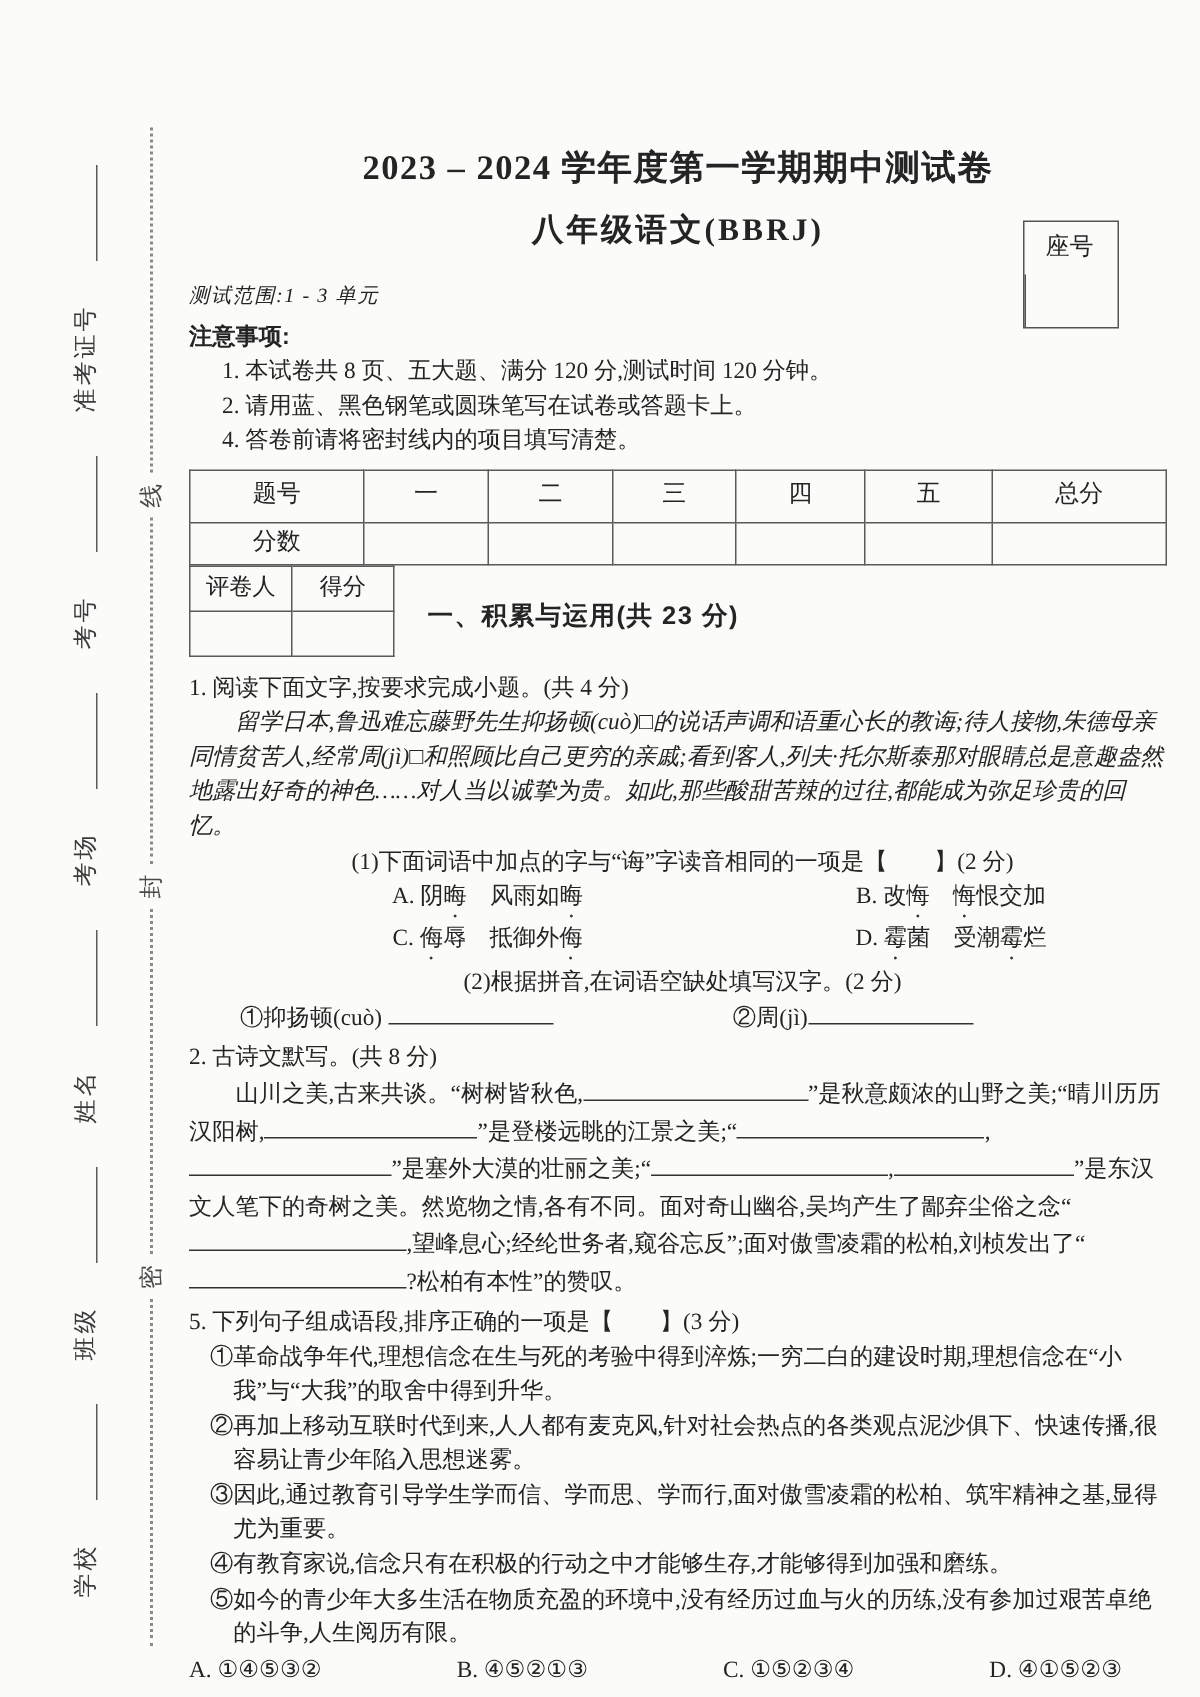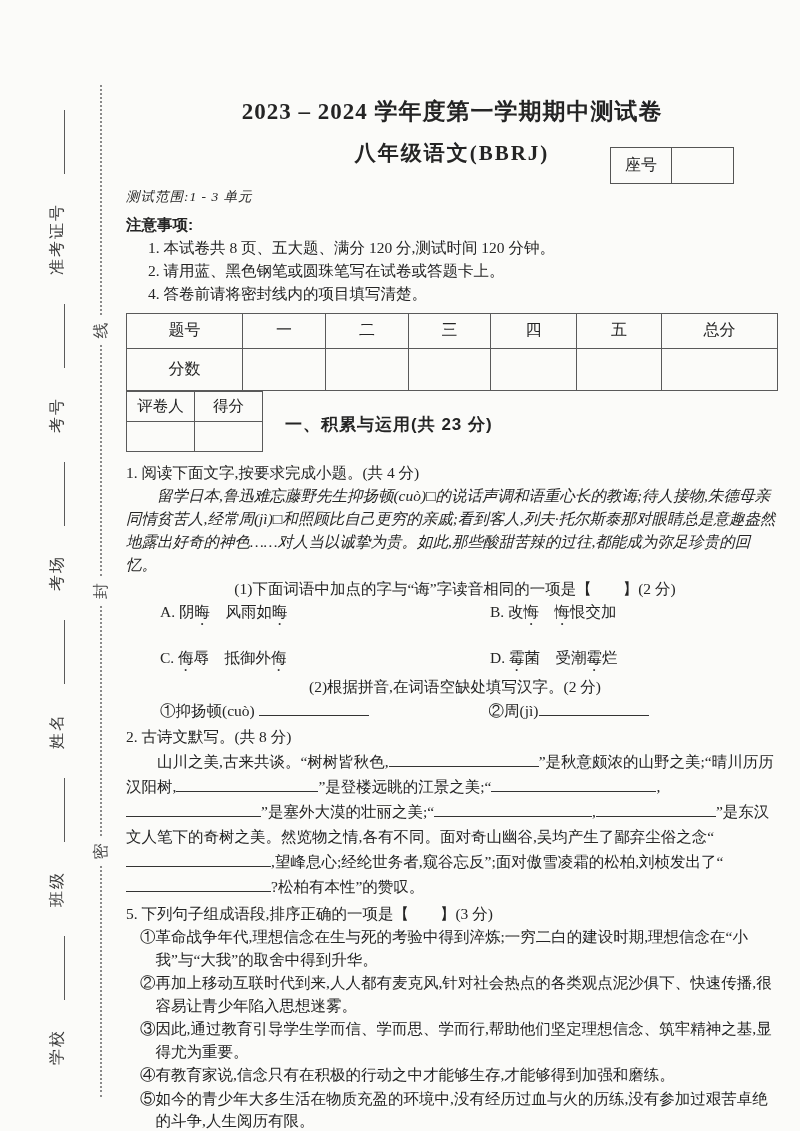--- a/index.html
+++ b/index.html
@@ -32,46 +32,46 @@
   }
   .seal-dots { flex: 1; height: 0; border-top: 2px dotted #8a8a8a; }
   .seal-char { padding: 0 7px; letter-spacing: 0; }
 
   
   .content { position: absolute; left: 126px; top: 86px; width: 652px; font-size: 15.5px; line-height: 1.42; }
 
   .title { text-align: center; font-size: 23px; font-weight: bold; letter-spacing: 1px; margin-top: 10px; }
   .subtitle-row { position: relative; margin-top: 10px; height: 46px; }
   .subtitle { text-align: center; font-size: 21px; font-weight: bold; letter-spacing: 2px; }
-  .seat-box { position: absolute; right: 44px; top: 8px; display: flex; border: 1.5px solid #555; background: #fbfbf9; }
+  .seat-box { position: absolute; right: 32px; top: 8px; display: flex; border: 1.5px solid #555; background: #fbfbf9; flex-direction: column; }
   .seat-box .seat-label { width: 60px; height: 35px; display: flex; align-items: center; justify-content: center; font-size: 16px; }
   .seat-box .seat-value { width: 62px; height: 35px; border-left: 1.5px solid #555; }
   .scope { text-align: left; font-size: 13.5px; font-style: italic; margin-top: 2px; letter-spacing: 1px; }
 
   .notice { margin-top: 8px; }
   .notice-heading { font-family: "Liberation Sans", "DejaVu Sans", sans-serif; font-weight: bold; font-size: 15.5px; }
   .notice-item { padding-left: 22px; line-height: 1.5; }
 
   table.score { border-collapse: collapse; margin-top: 7px; width: 652px; table-layout: fixed; }
   table.score td { border: 1.5px solid #5a5a5a; text-align: center; font-size: 16px; font-weight: normal; }
   table.score tr.r1 td { height: 35px; }
-  table.score tr.r2 td { height: 42px; }
+  table.score tr.r2 td { height: 28px; }
 
   .grader-row { display: flex; margin-top: 0; }
   table.grader { border-collapse: collapse; margin-top: 0; }
   table.grader td { border: 1.5px solid #5a5a5a; width: 68px; height: 30px; text-align: center; font-size: 15.5px; }
   .section-heading {
     font-family: "Liberation Sans", "DejaVu Sans", sans-serif; font-weight: bold;
     font-size: 17px; margin-left: 22px; margin-top: 22px; letter-spacing: 1px; text-align: right;
   }
 
   .q-stem { margin-top: 10px; }
   .q1-passage { font-style: italic; text-indent: 2em; line-height: 1.5; font-size: 15.5px; }
   .q-sub { padding-left: 6px; margin-top: 1px; text-align: center; }
-  .q1-options { display: grid; grid-template-columns: 330px 1fr; padding-left: 34px; row-gap: 18px; margin-top: 1px; }
+  .q1-options { display: grid; grid-template-columns: 330px 1fr; padding-left: 34px; row-gap: 0; margin-top: 1px; text-align: center; }
   .dotchar {
     font-style: normal;
     -webkit-text-emphasis: filled dot #333; -webkit-text-emphasis-position: under;
     text-emphasis: filled dot #333; text-emphasis-position: under right;
   }
   .fill-row { display: flex; padding-left: 34px; margin-top: 2px; }
   .fill-row .fill2 { margin-left: 120px; }
   .blank { display: inline-block; height: 14px; border-bottom: 1.3px solid #333; vertical-align: baseline; }
 
   .q2p { text-indent: 2em; line-height: 1.62; margin-top: 1px; }
@@ -187,21 +187,21 @@
     <span><span>①抑扬顿(cuò) </span><span class="blank" style="width:110px"></span></span>
     <span class="fill2"><span>②周(jì)</span><span class="blank" style="width:110px"></span></span>
   </div>
 
   <div class="q-stem" style="margin-top:4px">2. 古诗文默写。(共 8 分)</div>
   <p class="q2p"><span>山川之美,古来共谈。“树树皆秋色,</span><span class="blank" style="width:150px"></span><span>”是秋意颇浓的山野之美;“晴川历历汉阳树,</span><span class="blank" style="width:142px"></span><span>”是登楼远眺的江景之美;“</span><span class="blank" style="width:165px"></span><span>,</span><span class="blank" style="width:135px"></span><span>”是塞外大漠的壮丽之美;“</span><span class="blank" style="width:158px"></span><span>,</span><span class="blank" style="width:120px"></span><span>”是东汉文人笔下的奇树之美。然览物之情,各有不同。面对奇山幽谷,吴均产生了鄙弃尘俗之念“</span><span class="blank" style="width:145px"></span><span>,望峰息心;经纶世务者,窥谷忘反”;面对傲雪凌霜的松柏,刘桢发出了“</span><span class="blank" style="width:145px"></span><span>?松柏有本性”的赞叹。</span></p>
 
   <div class="q-stem" style="margin-top:4px">5. 下列句子组成语段,排序正确的一项是【　　】(3 分)</div>
   <div class="q3-item">①革命战争年代,理想信念在生与死的考验中得到淬炼;一穷二白的建设时期,理想信念在“小我”与“大我”的取舍中得到升华。</div>
   <div class="q3-item">②再加上移动互联时代到来,人人都有麦克风,针对社会热点的各类观点泥沙俱下、快速传播,很容易让青少年陷入思想迷雾。</div>
-  <div class="q3-item">③因此,通过教育引导学生学而信、学而思、学而行,帮助他们坚定理想信念、筑牢精神之基,显得尤为重要。</div>
+  <div class="q3-item">③因此,通过教育引导学生学而信、学而思、学而行,面对傲雪凌霜的松柏、筑牢精神之基,显得尤为重要。</div>
   <div class="q3-item">④有教育家说,信念只有在积极的行动之中才能够生存,才能够得到加强和磨练。</div>
   <div class="q3-item">⑤如今的青少年大多生活在物质充盈的环境中,没有经历过血与火的历练,没有参加过艰苦卓绝的斗争,人生阅历有限。</div>
   <div class="q3-options">
     <span>A. ①④⑤③②</span>
     <span>B. ④⑤②①③</span>
     <span>C. ①⑤②③④</span>
     <span>D. ④①⑤②③</span>
   </div>
 
 </main>

